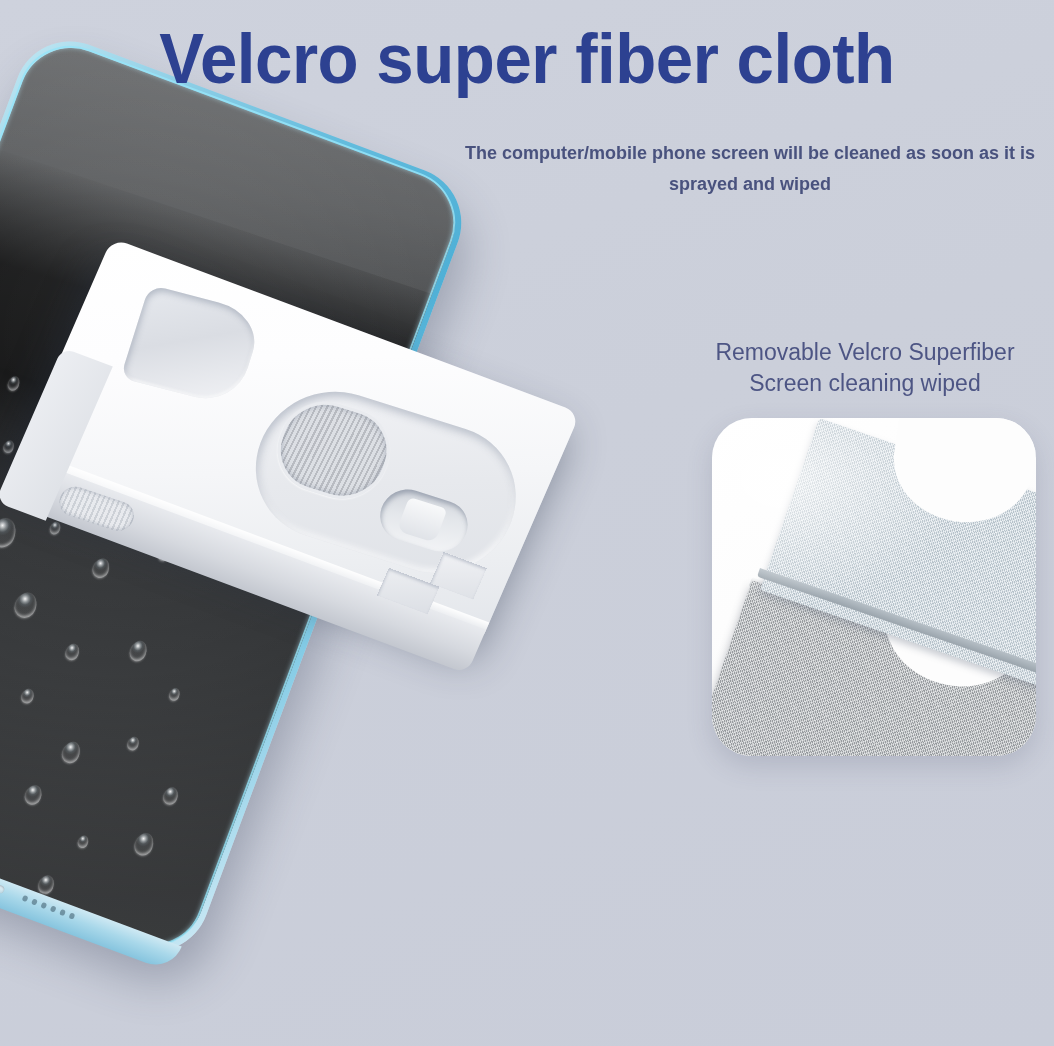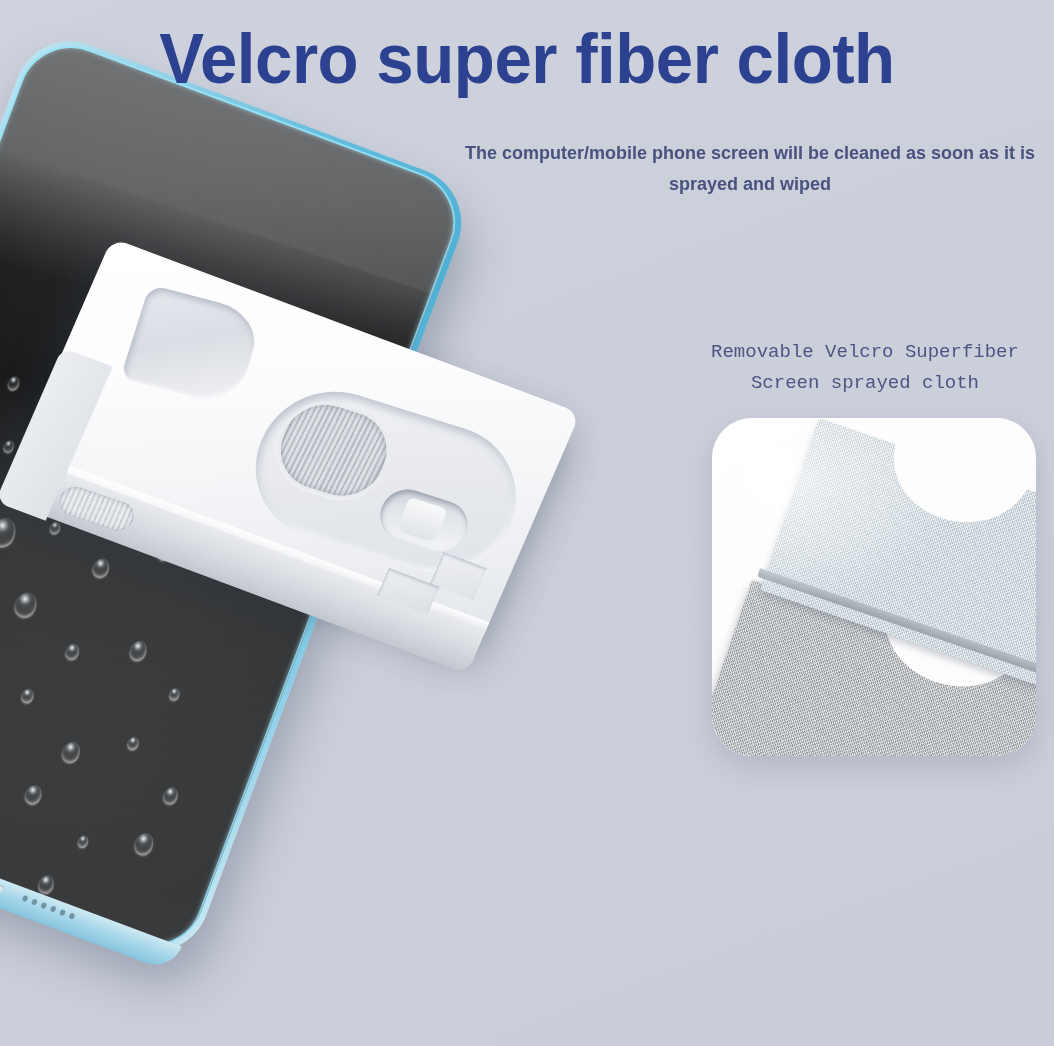--- a/index.html
+++ b/index.html
@@ -45,25 +45,24 @@
     font-weight: 600;
     color: #49527e;
   }
 
   #inset-caption {
     position: absolute;
     left: 676px;
     top: 337px;
     width: 378px;
     text-align: center;
-    font-size: 19px;
+    font-size: 23px;
     line-height: 31px;
     font-weight: 500;
     color: #4d5584;
-    font-family: Liberation Mono, monospace;
   }
   #inset-caption .cap-line { display: block; }
 
   
   #phone-wrap {
     position: absolute;
     left: -60px;
     top: 120px;
     width: 700px;
     height: 980px;
@@ -451,21 +450,21 @@
 
   <div id="headline">Velcro super fiber cloth</div>
 
   <div id="subtitle">
     <span>The computer/mobile phone screen will be</span>
     <span>cleaned as soon as it is sprayed and wiped</span>
   </div>
 
   <div id="inset-caption">
     <span class="cap-line">Removable Velcro Superfiber</span>
-    <span class="cap-line">Screen sprayed cloth</span>
+    <span class="cap-line">Screen cleaning wiped</span>
   </div>
 
   <div id="inset">
     <div id="pad-base"></div>
     <div id="pad-base-tab"></div>
     <div id="pad-lower-edge"></div>
     <div class="pad" id="pad-lower"></div>
     <div id="pad-lower-notch"></div>
     <div class="pad" id="pad-upper"></div>
     <div id="pad-upper-notch"></div>

